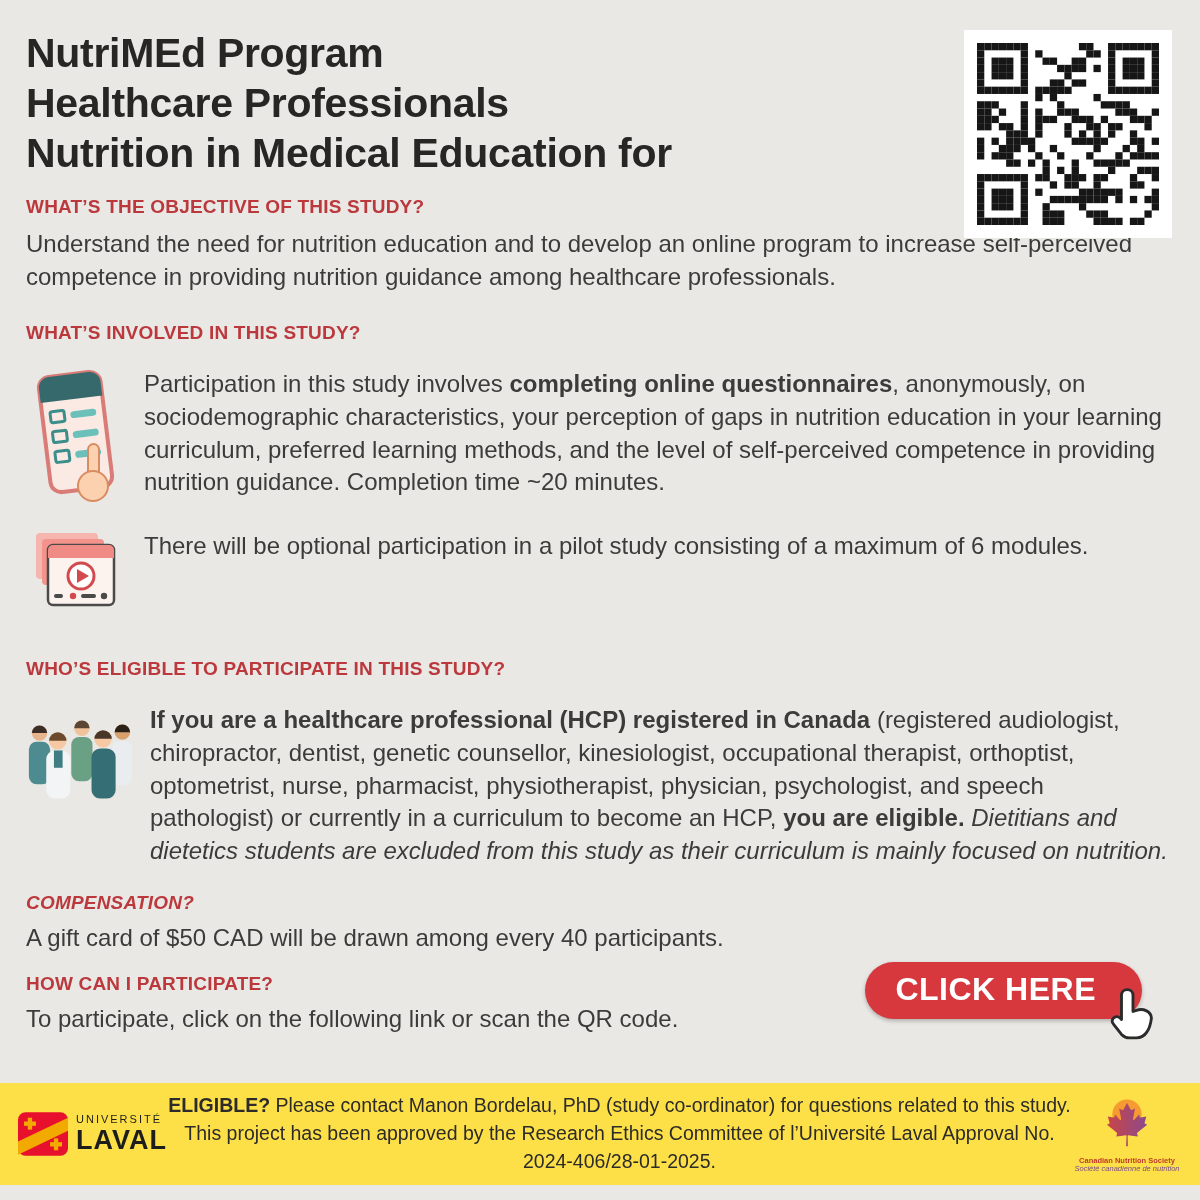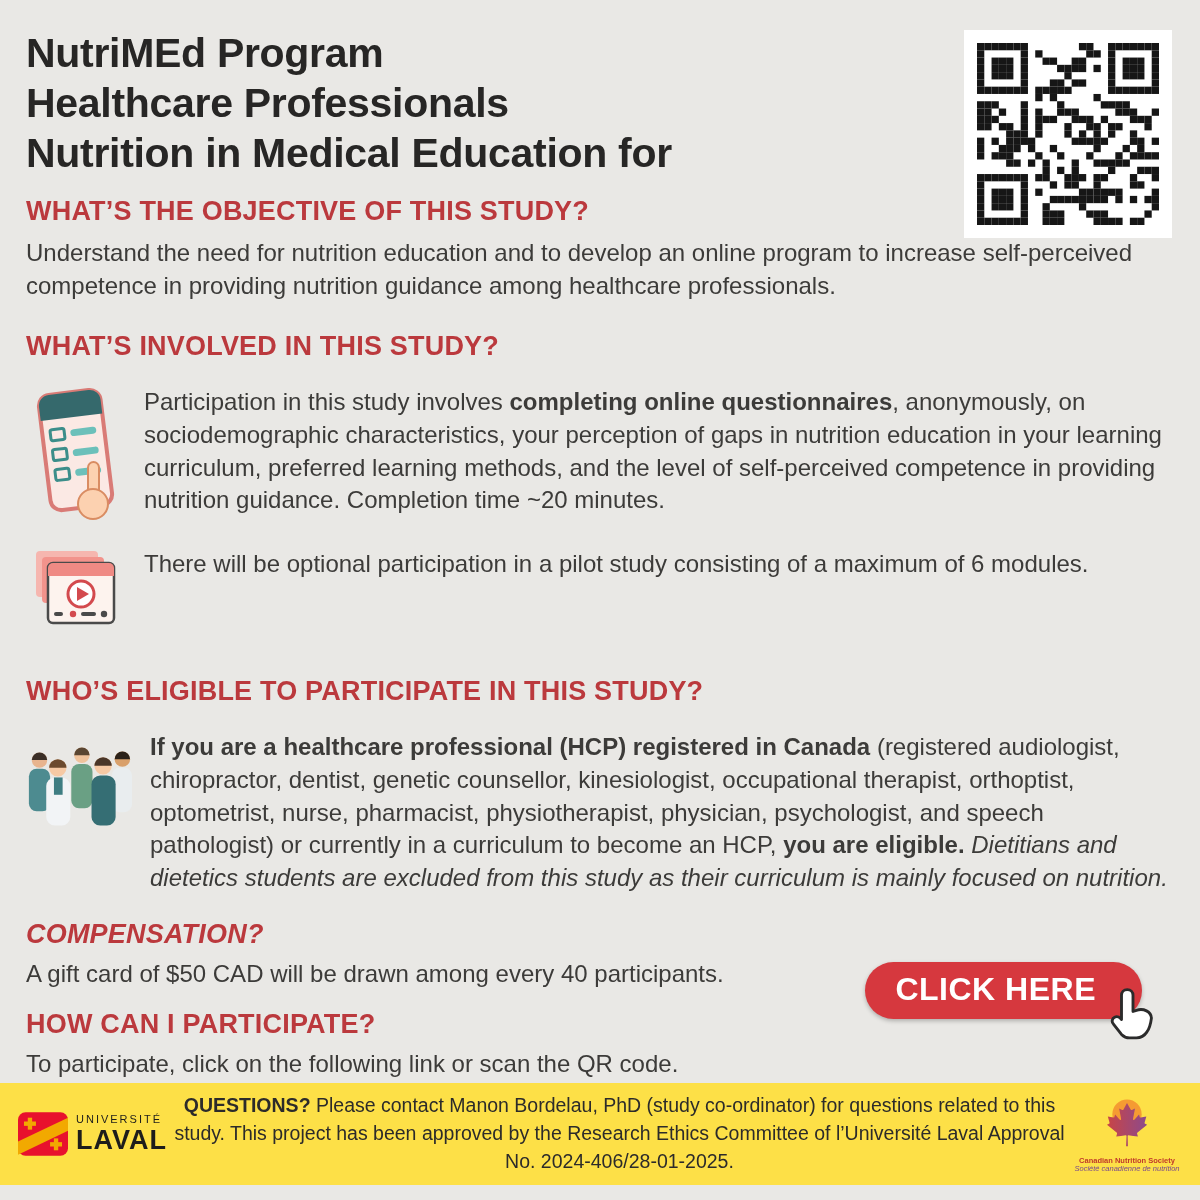--- a/index.html
+++ b/index.html
@@ -13,21 +13,21 @@
   .poster { position:relative; width:1200px; height:1185px; padding:28px 26px 0 26px; }
 
   .title { font-size:41px; font-weight:700; color:#272625; line-height:1.22; letter-spacing:-0.3px; max-width:920px; }
 
   .qr-box {
     position:absolute; top:30px; right:28px;
     width:208px; height:208px; background:#ffffff; padding:13px;
   }
   .qr-box svg { width:100%; height:100%; fill:#161616; display:block; }
 
-  h2.section { color:#bb393d; font-size:27px; font-weight:700; letter-spacing:0.2px; }
+  h2.section { color:#bb393d; font-size:19px; font-weight:700; letter-spacing:0.2px; }
   .h-objective   { margin-top:18px; }
   .h-involved    { margin-top:28px; }
   .h-eligible    { margin-top:40px; }
   .h-compensation{ margin-top:24px;font-style:italic; }
   .h-participate { margin-top:18px; }
 
   p.body { font-size:24px; line-height:1.37; color:#3c3b39; }
   .mt8 { margin-top:8px; }
   .mt10 { margin-top:10px; }
 
@@ -472,21 +472,21 @@
           <rect x="33" y="24" width="4" height="11"></rect>
             <rect x="29.5" y="27.5" width="11" height="4"></rect>
         </g>
       </svg>
       <div class="laval-text">
         <div class="laval-small">UNIVERSITÉ</div>
         <div class="laval-large">LAVAL</div>
       </div>
     </div>
 
-    <p class="footer-text"><span class="b">QUESTIONS?</span><span> Please contact Manon Bordelau, PhD (study co-ordinator) for questions related to this study. This project has been approved by the Research Ethics Committee of  l’Université Laval Approval No. 2024-406/28-01-2025.</span></p>
+    <p class="footer-text"><span class="b">ELIGIBLE?</span><span> Please contact Manon Bordelau, PhD (study co-ordinator) for questions related to this study. This project has been approved by the Research Ethics Committee of  l’Université Laval Approval No. 2024-406/28-01-2025.</span></p>
 
     <div class="cns">
       <svg viewBox="0 0 120 110" xmlns="http://www.w3.org/2000/svg">
         <defs>
           <linearGradient id="leafGrad" x1="0" y1="0" x2="1" y2="0">
             <stop offset="0" stop-color="#c94545"></stop>
             <stop offset="1" stop-color="#8c4a8c"></stop>
           </linearGradient>
         </defs>
         <circle cx="60" cy="34" r="26" fill="#f59b32"></circle>

